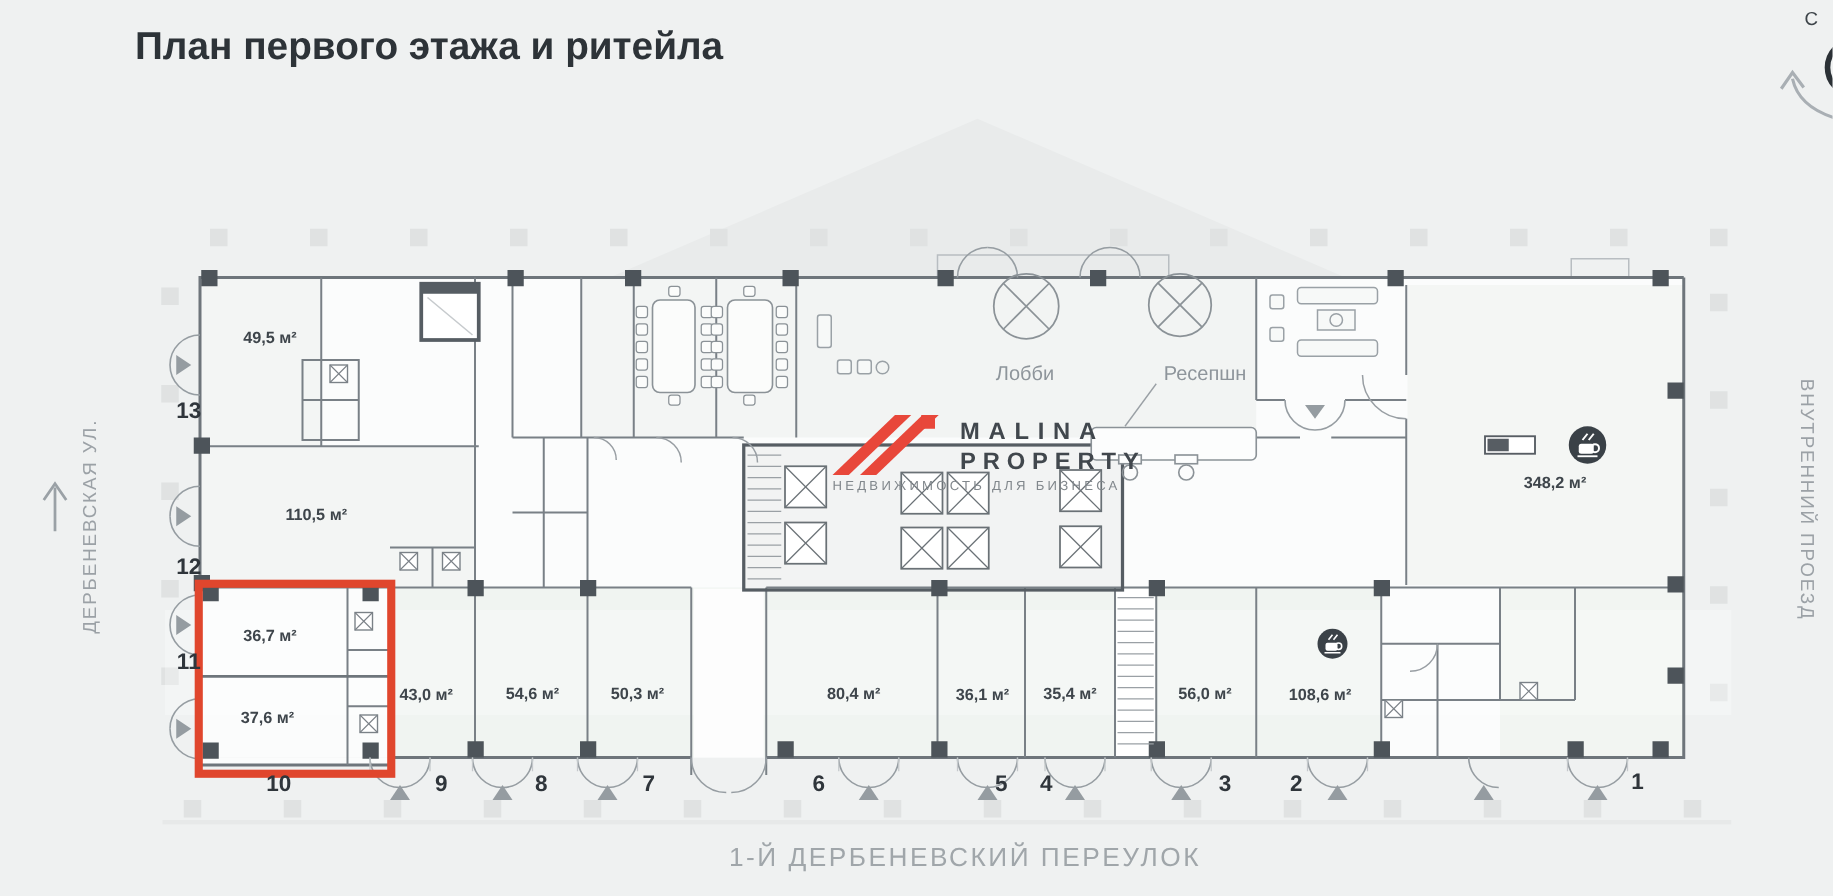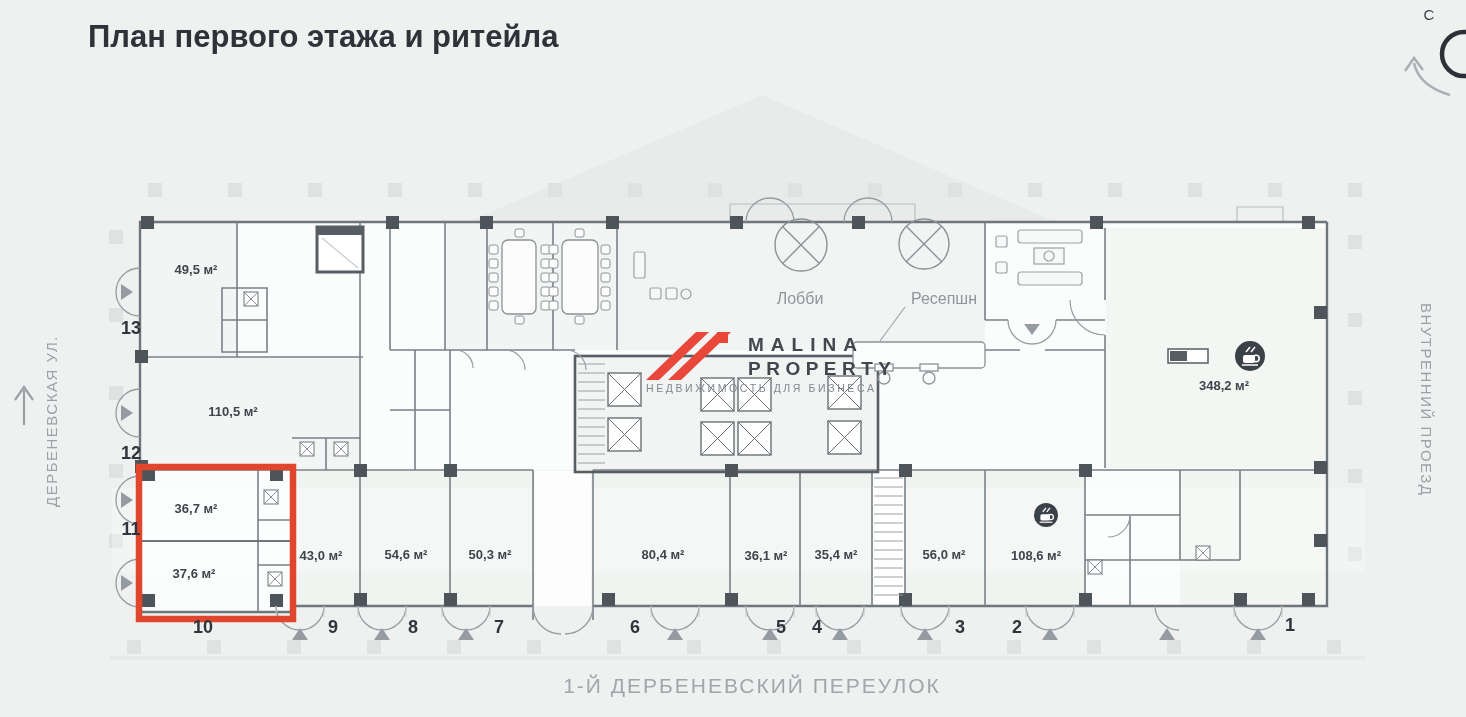--- a/index.html
+++ b/index.html
@@ -1,17 +1,17 @@
 <!DOCTYPE html>
 <html><head>
 <meta charset="utf-8">
 <style>
   html,body{margin:0;padding:0;background:#eff1f1;width:1466px;height:717px;overflow:hidden;
             font-family:"Liberation Sans","DejaVu Sans",sans-serif;}
-  #stage{position:relative;width:1162px;height:717px;}
+  #stage{position:relative;width:1162px;height:717px;padding-left:20px;}
   svg{display:block;}
   text{font-family:"Liberation Sans","DejaVu Sans",sans-serif;}
   .area-label{font-size:13px;font-weight:700;fill:#3e454b;}
   .unit-number{font-size:18px;font-weight:700;fill:#2f353b;}
   .zone-label{font-size:16px;fill:#8e959b;}
   .street{fill:#9ba1a6;letter-spacing:1.5px;font-size:15px;}
 </style>
 </head>
 <body>
 

